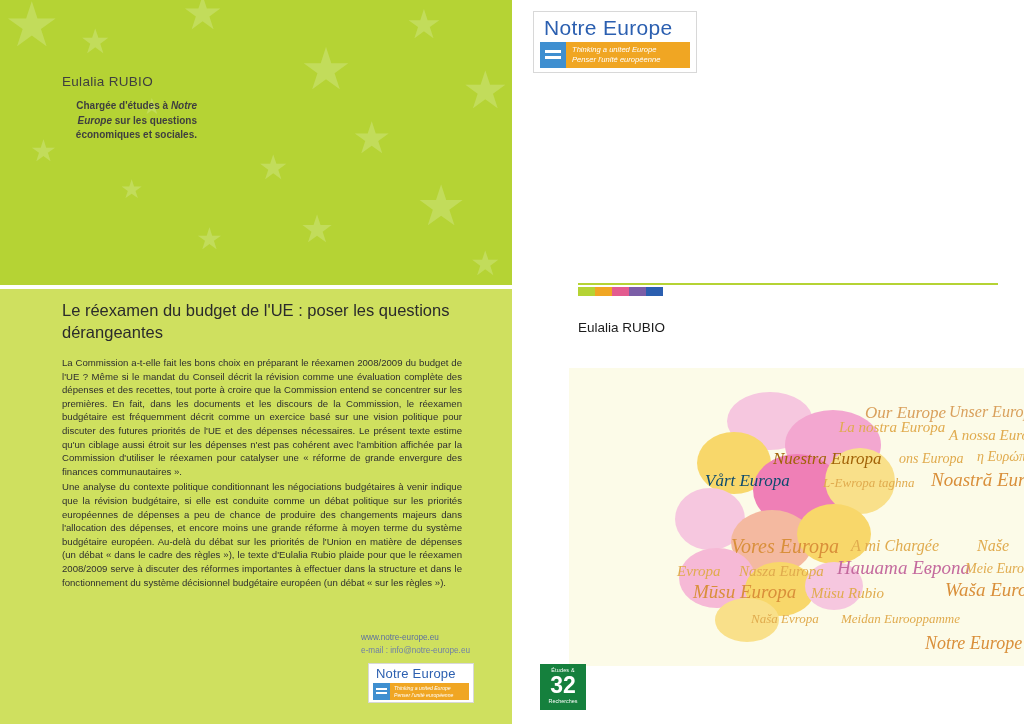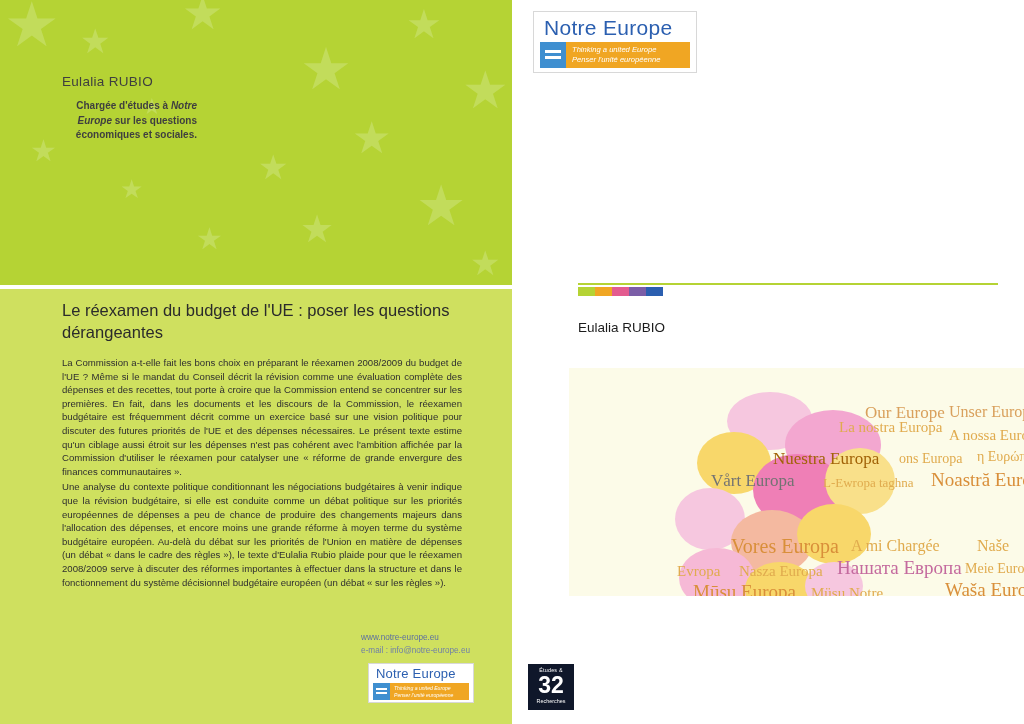--- a/index.html
+++ b/index.html
@@ -250,46 +250,47 @@
     position: absolute;
     left: 66px; top: 320px;
     font-size: 13.5px;
     color: #1c1c1c;
   }
 
   
   #artwork {
     position: absolute;
     left: 57px; top: 368px;
-    width: 455px; height: 228px;
+    width: 455px; height: 298px;
     background: #fcfbe8;
     overflow: hidden;
+    font-style: italic;
   }
   #artwork .word {
     position: absolute;
     white-space: nowrap;
     font-family: "Liberation Serif", serif;
     color: #e49a3a;
     line-height: 1;
   }
   #map-shape {
     position: absolute;
     left: 88px; top: 24px;
     width: 250px; height: 252px;
   }
   .blob {
     position: absolute;
     border-radius: 50%;
   }
 
   #issue-badge {
     position: absolute;
-    left: 16px; top: 664px;
+    left: 28px; top: 664px;
     width: 46px; height: 46px;
-    background: #0f172a;
+    background: #15803d;
     color: #ffffff;
     text-align: center;
   }
   #issue-badge .etudes {
     font-size: 5.4px;
     letter-spacing: 0.2px;
     padding-top: 3px;
   }
   #issue-badge .num {
     font-size: 23px;
@@ -404,32 +405,32 @@
         <span class="blob" style="left:148px; top:170px; width:58px;  height:48px; background:#f6c7df;"></span>
         <span class="blob" style="left:58px;  top:206px; width:64px;  height:44px; background:#f9e08a;"></span>
       </div>
     <span class="word" style="left: 296px; top: 36px; font-size: 17px; color: rgb(217, 160, 92);">Our Europe</span>
         <span class="word" style="left: 380px; top: 36px; font-size: 16px; color: rgb(217, 160, 92);">Unser Europa</span>
         <span class="word" style="left: 270px; top: 52px; font-size: 15px; color: rgb(224, 171, 78);">La nostra Europa</span>
         <span class="word" style="left: 380px; top: 60px; font-size: 15px; color: rgb(224, 171, 78);">A nossa Europe</span>
         <span class="word" style="left: 204px; top: 82px; font-size: 17px; color: #a16207;">Nuestra Europa</span>
         <span class="word" style="left: 330px; top: 84px; font-size: 14px; color: rgb(224, 171, 78);">ons Europa</span>
         <span class="word" style="left: 408px; top: 82px; font-size: 14px; color: rgb(224, 171, 78);">η Ευρώπη μας</span>
-        <span class="word" style="left: 142px; top: 104px; font-size: 17px; color: #737373;">Vårt Europa</span>
+        <span class="word" style="left: 136px; top: 104px; font-size: 17px; color: #0c4a6e;">Vårt Europa</span>
         <span class="word" style="left: 254px; top: 108px; font-size: 13px; color: rgb(224, 171, 78);">L-Ewropa taghna</span>
         <span class="word" style="left: 362px; top: 102px; font-size: 19px; color: rgb(217, 143, 58);">Noastră Europa</span>
         <span class="word" style="left: 162px; top: 168px; font-size: 20px; color: rgb(217, 143, 58);">Vores Europa</span>
         <span class="word" style="left: 282px; top: 170px; font-size: 16px; color: rgb(224, 171, 78);">A mi Chargée</span>
         <span class="word" style="left: 408px; top: 170px; font-size: 16px; color: rgb(224, 171, 78);">Naše</span>
         <span class="word" style="left: 108px; top: 196px; font-size: 15px; color: rgb(224, 171, 78);">Evropa</span>
         <span class="word" style="left: 170px; top: 196px; font-size: 15px; color: rgb(224, 171, 78);">Nasza Europa</span>
         <span class="word" style="left: 268px; top: 190px; font-size: 19px; color: rgb(196, 106, 158);">Нашата Европа</span>
         <span class="word" style="left: 396px; top: 194px; font-size: 14px; color: rgb(224, 171, 78);">Meie Euroopa</span>
         <span class="word" style="left: 124px; top: 214px; font-size: 19px; color: rgb(217, 143, 58);">Mūsu Europa</span>
-        <span class="word" style="left: 242px; top: 218px; font-size: 15px; color: rgb(224, 171, 78);">Müsu Notre</span>
+        <span class="word" style="left: 242px; top: 218px; font-size: 15px; color: rgb(224, 171, 78);">Müsu Rubio</span>
         <span class="word" style="left: 340px; top: 212px; font-size: 19px; color: rgb(217, 143, 58); margin-left: 36px;">Waša Europa</span>
         <span class="word" style="left: 182px; top: 244px; font-size: 13px; color: rgb(224, 171, 78);">Naša Evropa</span>
         <span class="word" style="left: 272px; top: 244px; font-size: 13px; color: rgb(224, 171, 78);">Meidan Eurooppamme</span>
         <span class="word" style="left: 356px; top: 266px; font-size: 18px; color: rgb(217, 143, 58);">Notre Europe</span>
       </div>
 
     <div id="issue-badge">
       <div class="etudes">Études &amp;</div>
       <div class="num">32</div>
       <div class="year">Recherches</div>

